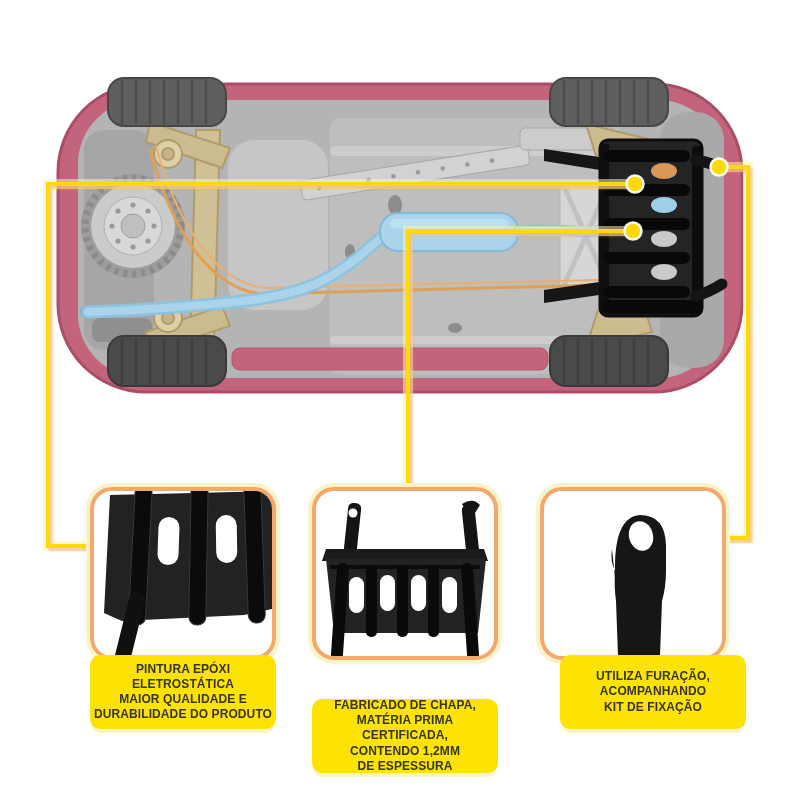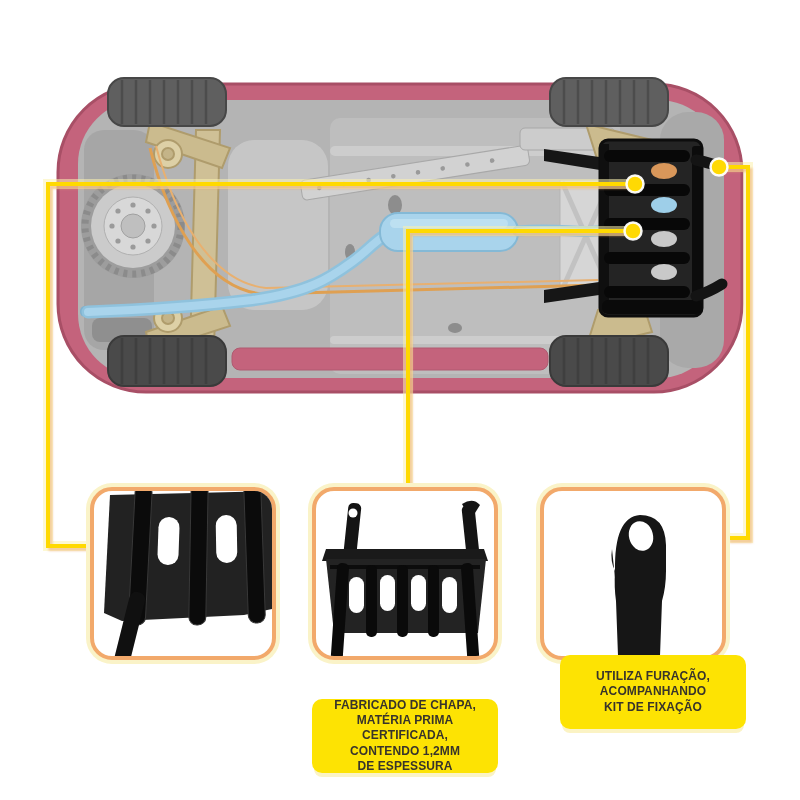--- a/index.html
+++ b/index.html
@@ -214,20 +214,24 @@
   </div>
 
   <div class="figure fig-3">
     <svg viewBox="0 0 178 165">
       <path d="M71,80 Q70,26 96,24 Q121,24 122,54 L122,80 Q122,96 118,110 L116,165 L74,165 L72,110 Q70,96 71,80 Z" fill="#161616"></path>
       <path d="M71,80 Q66,70 68,58 L72,96 Z" fill="#161616"></path>
       <ellipse cx="97" cy="45" rx="12" ry="15" fill="#ffffff" transform="rotate(-15 97 45)"></ellipse>
     </svg>
   </div>
 
+  <div class="label lab-1">PINTURA EPÓXI
+ELETROSTÁTICA
+MAIOR QUALIDADE E
+DURABILIDADE DO PRODUTO</div>
   <div class="label lab-2">FABRICADO DE CHAPA,
 MATÉRIA PRIMA CERTIFICADA,
 CONTENDO 1,2MM
 DE ESPESSURA</div>
   <div class="label lab-3">UTILIZA FURAÇÃO,
 ACOMPANHANDO
 KIT DE FIXAÇÃO</div>
 
 </div>
 

